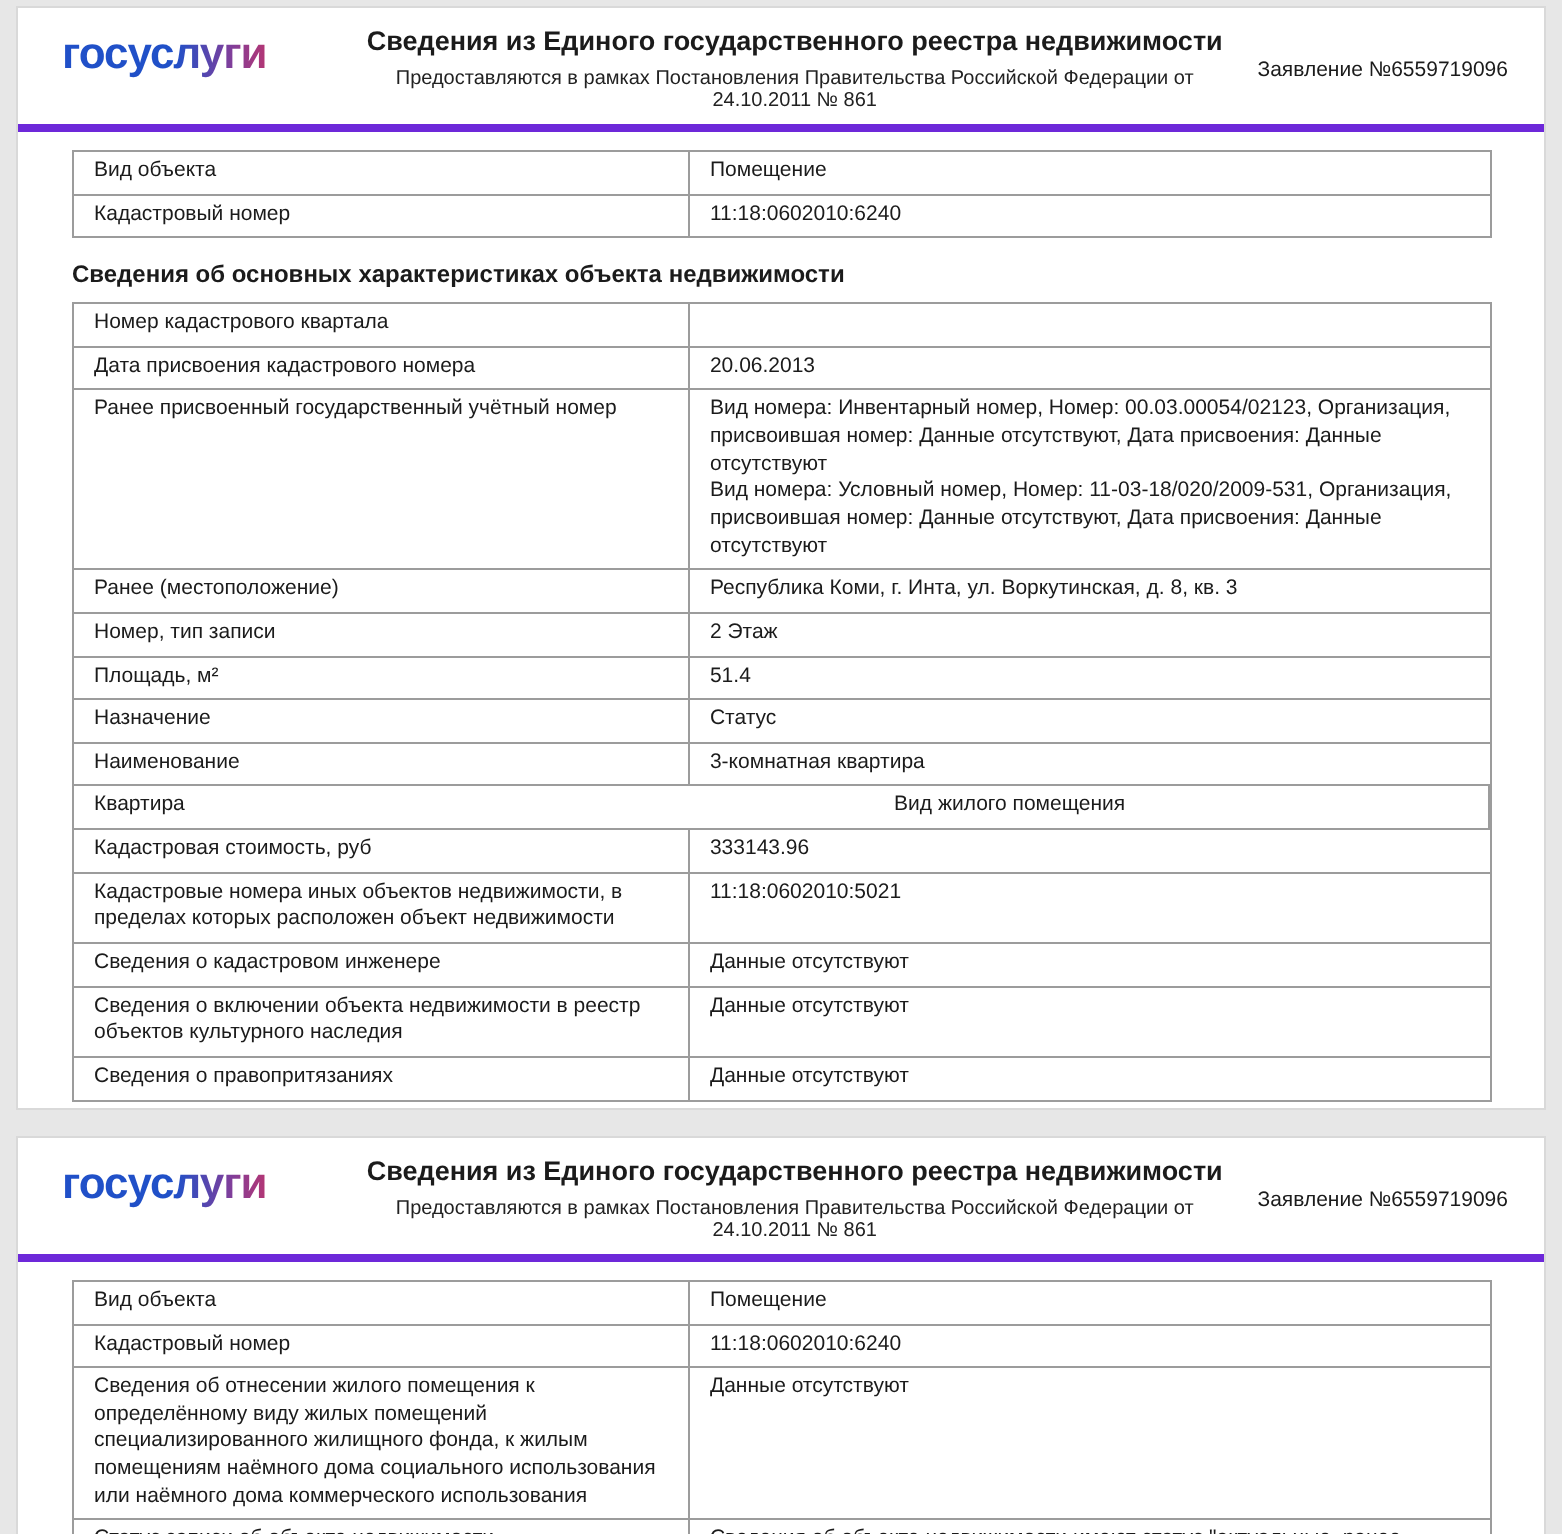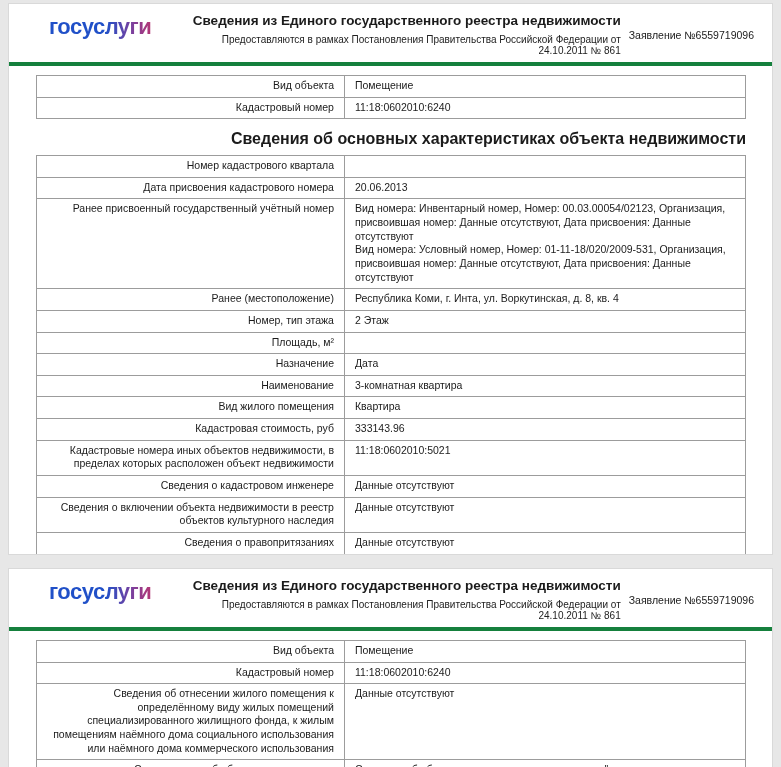--- a/index.html
+++ b/index.html
@@ -15,55 +15,54 @@
     border:1px solid #d9d9d9;
     overflow:hidden;
   }
   .page-1 { height:552px; }
   .page-2 { height:200px; margin-top:13px; }
 
   
   .page-header {
     display:flex;
     align-items:flex-start;
-    padding:9px 18px 6px 40px;
-    border-bottom:4px solid #15803d;
+    padding:9px 18px 6px 22px;
+    border-bottom:4px solid #6d28d9;
     min-height:43px;
   }
   .logo {
     font-size:22px;
     font-weight:bold;
     letter-spacing:-0.5px;
     width:135px;
     flex:0 0 auto;
     background:linear-gradient(90deg,#2050c8 0%,#2050c8 42%,#7d3f9c 62%,#e52e50 88%);
     -webkit-background-clip:text;
     background-clip:text;
     color:transparent;
     line-height:1.1;
     margin-top:2px;
   }
-  .header-center { flex:1 1 auto; text-align:right; padding:0 8px; }
+  .header-center { flex:1 1 auto; text-align:center; padding:0 8px; }
   .doc-title { font-size:13.5px; font-weight:bold; line-height:1.25; }
   .doc-subtitle { font-size:10px; margin-top:4px; color:#222; }
   .application { flex:0 0 auto; font-size:10.5px; margin-top:16px; white-space:nowrap; }
 
   
   .page-content { padding:9px 26px 0 27px; }
   .dtable { border:1px solid #9c9c9c; width:100%; }
   .trow { display:flex; border-top:1px solid #9c9c9c; }
   .trow:first-child { border-top:none; }
   .tcell { font-size:10.5px; line-height:1.3; padding:3px 10px 4px 10px; }
-  .tlabel { width:43.5%; flex:0 0 auto; border-right:1px solid #9c9c9c;text-align:right; }
+  .tlabel { width:43.5%; flex:0 0 auto; border-right:1px solid #9c9c9c; }
   .tvalue { flex:1 1 auto; white-space:pre-line; }
 
   .section-title {
-    font-size:16px; font-weight:bold;
+    font-size:12px; font-weight:bold;
     margin:11px 0 7px 0;
-    text-align:right;
   }
 </style>
 </head>
 <body>
 
 <div class="page page-1">
 
   <div class="page-header">
     <div class="logo">госуслуги</div>
     <div class="header-center">
@@ -91,44 +90,45 @@
         <div class="trow">
           <div class="tcell tlabel">Номер кадастрового квартала</div>
         </div>
         <div class="trow">
           <div class="tcell tlabel">Дата присвоения кадастрового номера</div>
           <div class="tcell tvalue">20.06.2013</div>
         </div>
         <div class="trow">
           <div class="tcell tlabel">Ранее присвоенный государственный учётный номер</div>
           <div class="tcell tvalue">Вид номера: Инвентарный номер, Номер: 00.03.00054/02123, Организация, присвоившая номер: Данные отсутствуют, Дата присвоения: Данные отсутствуют
-Вид номера: Условный номер, Номер: 01-11-18/020/2009-531, Организация, присвоившая номер: Данные отсутствуют, Дата присвоения: Данные отсутствуют</div>
+Вид номера: Условный номер, Номер: 11-03-18/020/2009-531, Организация, присвоившая номер: Данные отсутствуют, Дата присвоения: Данные отсутствуют</div>
         </div>
         <div class="trow">
           <div class="tcell tlabel">Ранее (местоположение)</div>
-          <div class="tcell tvalue">Республика Коми, г. Инта, ул. Воркутинская, д. 8, кв. 4</div>
+          <div class="tcell tvalue">Республика Коми, г. Инта, ул. Воркутинская, д. 8, кв. 3</div>
         </div>
         <div class="trow">
-          <div class="tcell tlabel">Номер, тип этажа</div>
+          <div class="tcell tlabel">Номер, тип записи</div>
           <div class="tcell tvalue">2 Этаж</div>
         </div>
         <div class="trow">
           <div class="tcell tlabel">Площадь, м²</div>
+          <div class="tcell tvalue">51.4</div>
         </div>
         <div class="trow">
           <div class="tcell tlabel">Назначение</div>
-          <div class="tcell tvalue">Дата</div>
+          <div class="tcell tvalue">Статус</div>
         </div>
         <div class="trow">
           <div class="tcell tlabel">Наименование</div>
           <div class="tcell tvalue">3-комнатная квартира</div>
         </div>
         <div class="trow">
+          <div class="tcell tvalue">Квартира</div>
           <div class="tcell tlabel">Вид жилого помещения</div>
-          <div class="tcell tvalue">Квартира</div>
         </div>
         <div class="trow">
           <div class="tcell tlabel">Кадастровая стоимость, руб</div>
           <div class="tcell tvalue">333143.96</div>
         </div>
         <div class="trow">
           <div class="tcell tlabel">Кадастровые номера иных объектов недвижимости, в пределах которых расположен объект недвижимости</div>
           <div class="tcell tvalue">11:18:0602010:5021</div>
         </div>
         <div class="trow">

